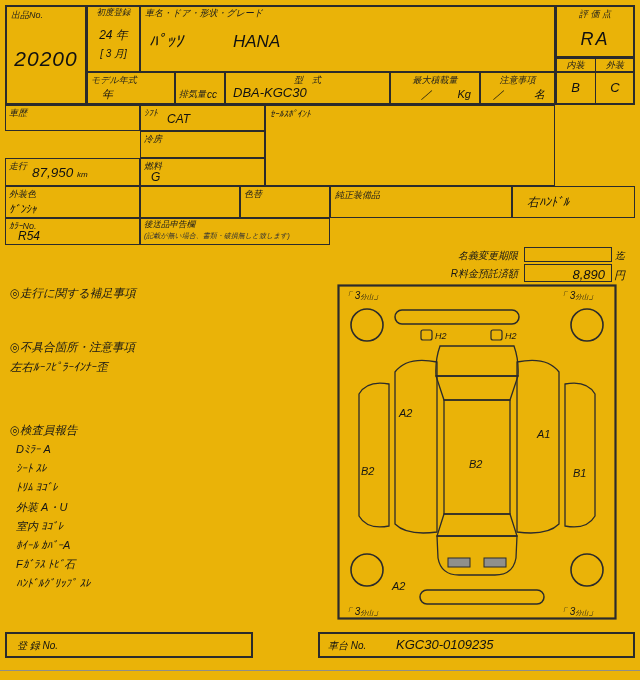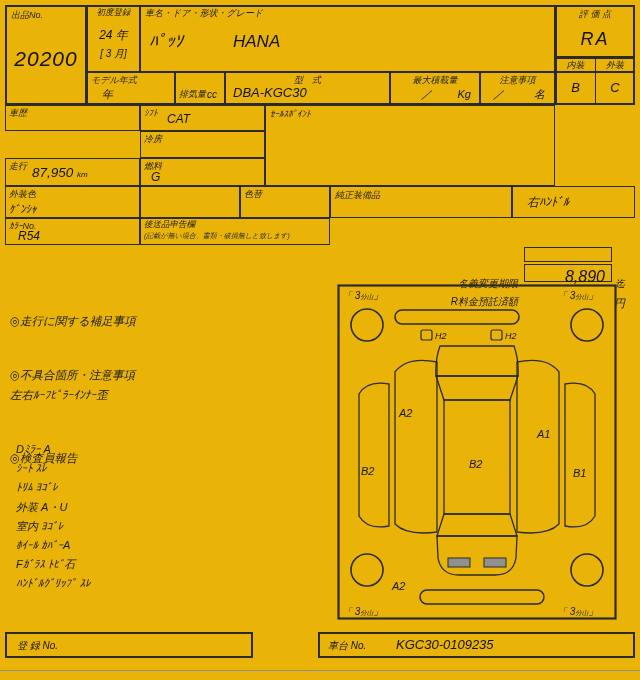--- a/index.html
+++ b/index.html
@@ -11,21 +11,21 @@
     -webkit-font-smoothing:antialiased;
   }
   .sheet { position:relative; width:640px; height:680px; background:#eab308; overflow:hidden;font-style:italic; }
   .cell { position:absolute; border:1px solid #2b2b2b; }
   .b2   { border-width:2px; }
   .abs  { position:absolute; }
   .lbl  { position:absolute; font-size:9px; line-height:1.15; color:#1c1c1c; white-space:nowrap; }
   .val  { position:absolute; line-height:1.1; color:#111; white-space:nowrap;text-align:right; }
   .ctr  { left:0; right:0; text-align:center; }
   .rtxt { text-align:right; }
-  .remark { position:absolute; font-size:11.5px; white-space:nowrap; color:#161616;margin-top:28px; }
+  .remark { position:absolute; font-size:11.5px; white-space:nowrap; color:#161616; }
   svg text { font-family:"Liberation Sans","DejaVu Sans",sans-serif; }
 </style>
 </head>
 <body>
 
 <div class="sheet">
 
   <div class="cell b2" style="left:5px;top:5px;width:82px;height:100px">
     <div class="lbl" style="left:4px;top:3px">出品No.</div>
     <div class="val ctr" style="top:40px;font-size:21px;letter-spacing:1px">20200</div>
@@ -128,21 +128,21 @@
     <div class="lbl" style="left:3px;top:1px;font-size:8.5px">後送品申告欄</div>
     <div class="lbl" style="left:3px;top:13px;font-size:7px;color:#333">(記載が無い場合、書類・破損無しと致します)</div>
   </div>
 
   <div class="remark rtxt" style="left:413px;top:249px;width:105px;font-size:10px">名義変更期限</div>
   <div class="cell" style="left:524px;top:247px;width:88px;height:15px"></div>
   <div class="remark" style="left:615px;top:249px;font-size:10px">迄</div>
 
   <div class="remark rtxt" style="left:403px;top:267px;width:115px;font-size:10px">R料金預託済額</div>
   <div class="cell" style="left:524px;top:264px;width:88px;height:18px">
-    <div class="val" style="right:6px;top:3px;font-size:16px">8,890</div>
+    <div class="val" style="right:6px;top:3px;font-size:13px">8,890</div>
   </div>
   <div class="remark" style="left:614px;top:268px;font-size:11px">円</div>
 
   <div class="remark" style="left:10px;top:286px">◎走行に関する補足事項</div>
   <div class="remark" style="left:10px;top:340px">◎不具合箇所・注意事項</div>
   <div class="remark" style="left:10px;top:360px">左右ﾙｰﾌﾋﾟﾗｰｲﾝﾅｰ歪</div>
   <div class="remark" style="left:10px;top:423px">◎検査員報告</div>
   <div class="abs" style="left:16px;top:440px;font-size:11px;line-height:19.2px;color:#161616">
     <div>Dﾐﾗｰ A</div>
     <div>ｼｰﾄ ｽﾚ</div>

